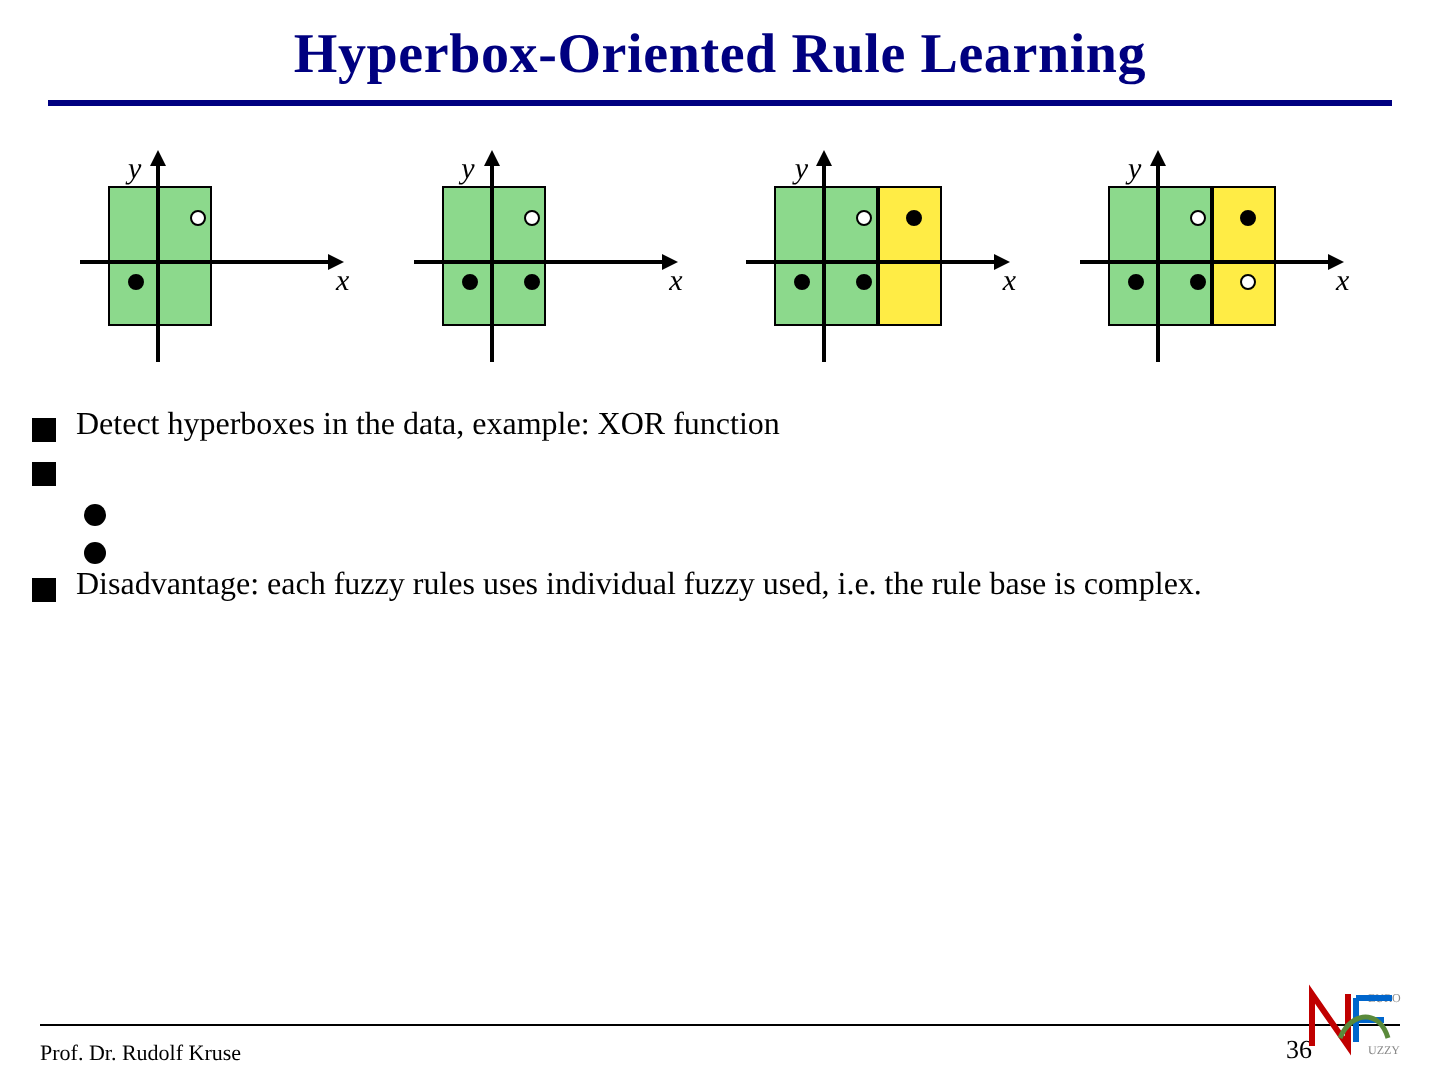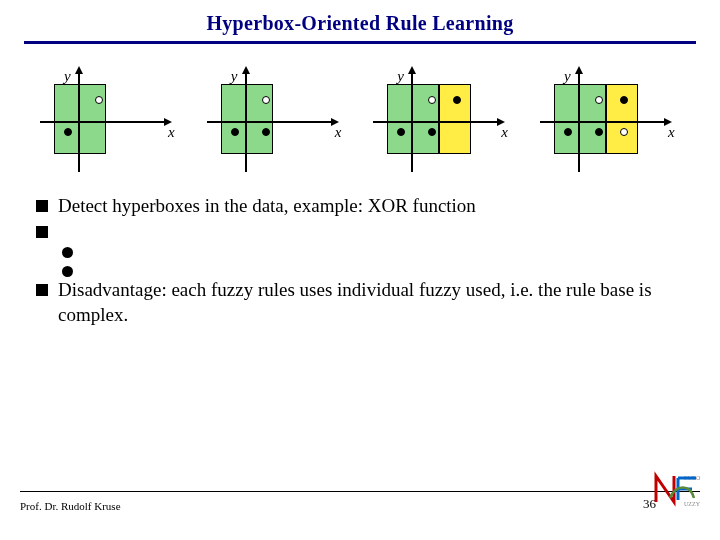--- a/index.html
+++ b/index.html
@@ -6,21 +6,21 @@
   body {
     width: 720px; height: 540px;
     background: #fff;
     font-family: "Times New Roman", Times, serif;
     color: #000;
     position: relative;
     overflow: hidden;
   }
   .title-wrap { text-align: center; padding-top: 12px; }
   .title {
-    font-size: 20px;
+    font-size: 28px;
     font-weight: bold;
     color: #000080;
     letter-spacing: 0.3px;
   }
   .hr {
     border: none;
     border-top: 3px solid #000080;
     margin: 6px 24px 0 24px;
   }
   .figs {
@@ -46,39 +46,39 @@
   .g { background: rgba(120,210,120,0.85); }
   .yb { background: rgba(255,235,59,0.95); }
   .dot {
     position:absolute; width:8px; height:8px; border-radius:50%;
     border:1.5px solid #000;
   }
   .fill { background:#000; }
   .open { background:#fff; }
 
   .content {
-    padding: 18px 36px 0 36px;
-    font-size: 19px;
+    padding: 18px 36px 0 16px;
+    font-size: 16px;
     line-height: 1.28;
   }
   .b1 { display:flex; margin-bottom:2px; }
   .sq {
     flex: 0 0 auto;
     width:12px; height:12px; background:#000;
     margin: 6px 10px 0 0;
   }
   .b2 { display:flex; margin-left: 26px; margin-top:1px; margin-bottom:1px; }
   .dc {
     flex:0 0 auto;
     width:11px; height:11px; border-radius:50%; background:#000;
     margin: 7px 8px 0 0;
   }
 
   .footer {
-    position:absolute; left:0; right:0; bottom:28px;
+    position:absolute; left:0; right:0; bottom:7px;
     padding: 0 20px;
   }
   .fhr { border:none; border-top:1.5px solid #000; margin-bottom:4px; }
   .frow { display:flex; align-items:flex-end; justify-content:space-between; }
   .author { font-size:11px; }
   .pg { font-size:13px; margin-right:44px; }
   .logo { position:absolute; right:8px; bottom:4px; width:60px; height:38px; }
 </style>
 </head>
 <body>

